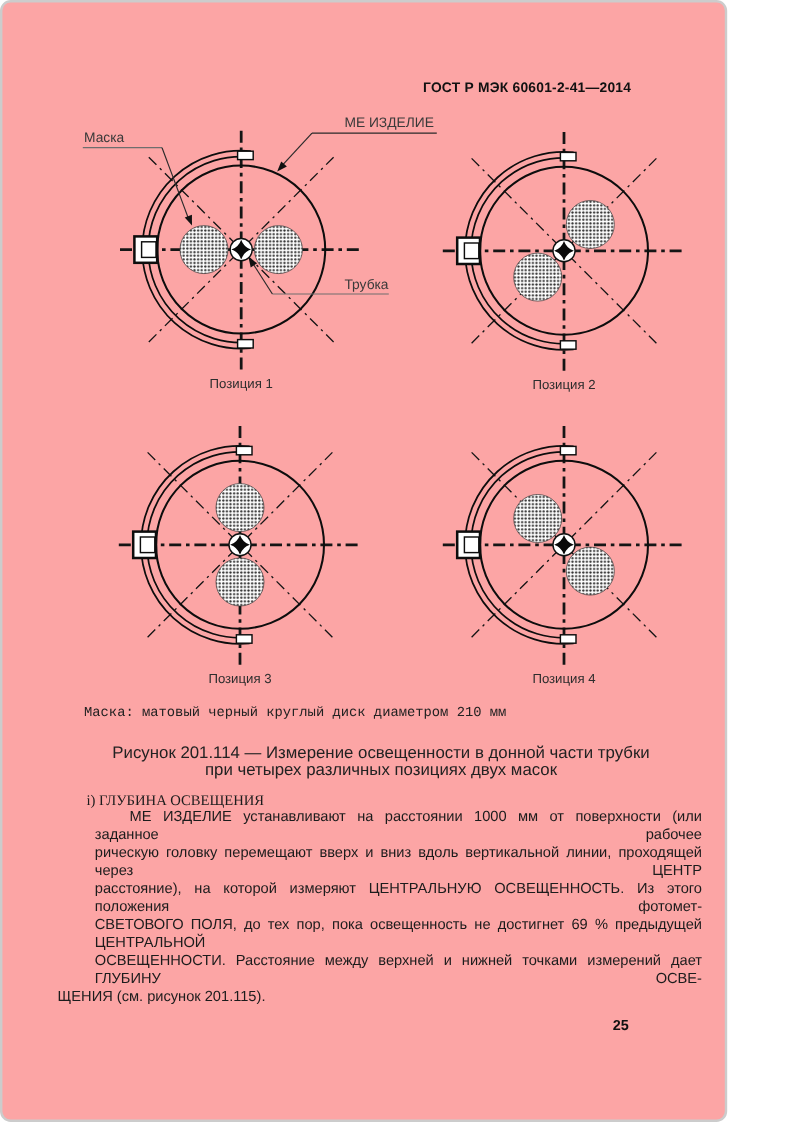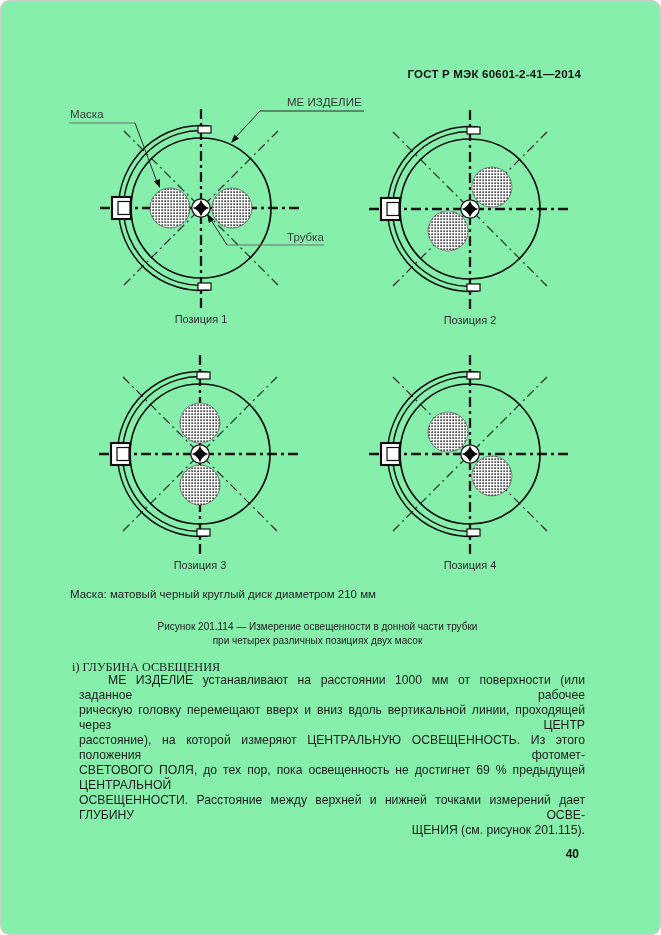--- a/index.html
+++ b/index.html
@@ -1,17 +1,17 @@
 <!DOCTYPE html>
 <html><head>
 <meta charset="utf-8">
 <style>
   html,body{margin:0;padding:0;background:#fff;}
   .page{
-    position:relative; width:661px; height:935px; background:#86efac;
+    position:relative; width:606px; height:935px; background:#fca5a5;
     box-sizing:border-box; border:2px solid #cccccc; border-radius:9px;
     overflow:hidden;
     font-family:"Liberation Sans", sans-serif; color:#1c1c1c;
   }
   .doc-header{
     position:absolute; top:66px; right:78px;
     font-size:11.5px; font-weight:bold; color:#111; letter-spacing:.2px;
   }
   svg.fig{ position:absolute; left:0; top:0; }
 
@@ -27,37 +27,37 @@
   .mask{ stroke:#3d3d3d; stroke-width:.6; }
   .tube-ring{ fill:#ffffff; stroke:#111; stroke-width:1.2; }
   .pos-label{ font:11px "Liberation Sans",sans-serif; fill:#2d2d2d; }
   .callout-text{ font:11.5px "Liberation Sans",sans-serif; fill:#3a3a3a; }
   .callout-line{ stroke:#6e6e6e; stroke-width:1; }
   .leader{ stroke:#2a2a2a; stroke-width:1; fill:none; }
   .arrowhead{ fill:#111; stroke:none; }
 
   .mask-note{
     position:absolute; left:68px; top:586px;
-    font-size:11.5px; color:#222;
+    font-size:11.5px; color:#222;font-family:Liberation Mono, monospace;
   }
   .caption{
     position:absolute; left:47px; top:618px; width:537px;
-    text-align:center; font-size:10px; line-height:14px; color:#222;
+    text-align:center; font-size:14px; line-height:14px; color:#222;
   }
   .sec-heading{
     position:absolute; left:70px; top:658px;
     font-size:12.2px; color:#1c1c1c;font-family:Liberation Serif, serif;
   }
   .para{
     position:absolute; left:46px; top:671px; width:537px;
     font-size:12.2px; line-height:15px; color:#1c1c1c;
   }
   .jline{ text-align:justify; text-align-last:justify;margin-left:31px; }
   .indent{ text-indent:29px; }
-  .lline{ text-align:right; }
+  .lline{ text-align:left; }
   .page-number{
     position:absolute; top:845px; right:80px;
     font-size:12px; font-weight:bold; color:#111;
   }
 </style>
 </head>
 <body>
 
 <div class="page">
 
@@ -169,15 +169,15 @@
 
   <div class="para">
     <div class="jline indent">МЕ ИЗДЕЛИЕ устанавливают на расстоянии 1000 мм от поверхности (или заданное рабочее</div>
     <div class="jline">рическую головку перемещают вверх и вниз вдоль вертикальной линии, проходящей через ЦЕНТР</div>
     <div class="jline">расстояние), на которой измеряют ЦЕНТРАЛЬНУЮ ОСВЕЩЕННОСТЬ. Из этого положения фотомет-</div>
     <div class="jline">СВЕТОВОГО ПОЛЯ, до тех пор, пока освещенность не достигнет 69 % предыдущей ЦЕНТРАЛЬНОЙ</div>
     <div class="jline">ОСВЕЩЕННОСТИ. Расстояние между верхней и нижней точками измерений дает ГЛУБИНУ ОСВЕ-</div>
     <div class="lline">ЩЕНИЯ (см. рисунок 201.115).</div>
   </div>
 
-  <div class="page-number">40</div>
+  <div class="page-number">25</div>
 
 </div>
 
 </body></html>

